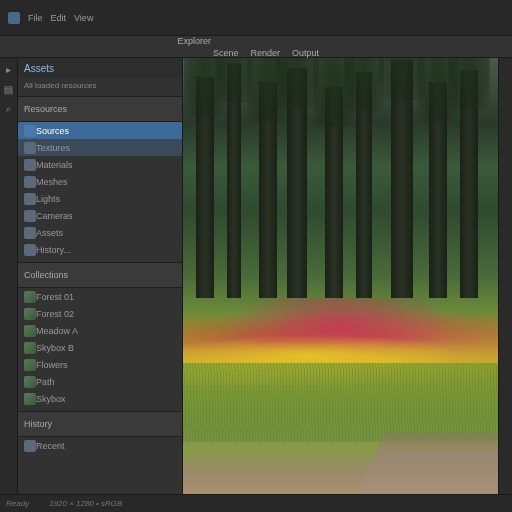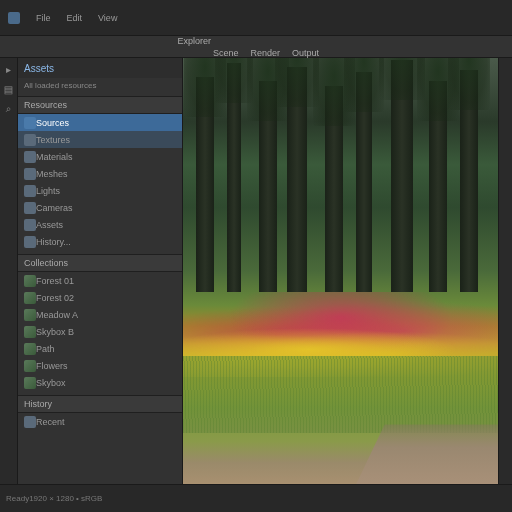--- a/index.html
+++ b/index.html
@@ -1,38 +1,38 @@
 <!DOCTYPE html>
 <html><head>
   <meta charset="utf-8">
   <style>
     * { margin: 0; padding: 0; box-sizing: border-box; font-family: 'Segoe UI', Tahoma, sans-serif; }
     body { width: 512px; height: 512px; background: #2b2b2b; overflow: hidden; color: #b0b0b0; font-size: 10px; }
     
     .app { display: flex; flex-direction: column; height: 100%; }
     
-    .top-bar { height: 36px; background: #282828; display: flex; align-items: center; padding: 15px 8px; gap: 16px; border-bottom: 1px solid #1a1a1a; }
+    .top-bar { height: 36px; background: #282828; display: flex; align-items: center; padding: 15px 8px; gap: 8px; border-bottom: 1px solid #1a1a1a; }
     .top-bar .icon-sq { width: 12px; height: 12px; background: #4a6a8a; border-radius: 2px; }
     .top-bar .menu-text { color: #999; font-size: 9px; }
     
     .tab-bar { height: 22px; background: #333; display: flex; align-items: center; padding: 0 4px; gap: 2px; border-bottom: 1px solid #1a1a1a; flex-direction: column; }
     .tab-bar-left { width: 165px; display: flex; align-items: center; gap: 6px; padding-left: 4px; }
     .tab-bar-right { display: flex; gap: 12px; padding-left: 20px; }
     .tab-label { color: #aaa; font-size: 9px; }
     
     .body-row { display: flex; flex: 1; min-height: 0; }
     
     .left-col { width: 18px; background: #2a2a2a; border-right: 1px solid #1a1a1a; display: flex; flex-direction: column; align-items: center; padding-top: 4px; gap: 6px; }
     .left-col .tool { width: 14px; height: 14px; display: flex; align-items: center; justify-content: center; color: #888; cursor: pointer; }
     
     .sidebar { width: 165px; background: #323232; border-right: 1px solid #1a1a1a; display: flex; flex-direction: column; overflow: hidden; }
     .side-header { height: 20px; background: #2d2d2d; display: flex; align-items: center; padding: 0 6px; color: #8bb8e8; font-size: 10px; }
     .side-sub { height: 14px; padding: 0 6px; color: #888; font-size: 8px; display: flex; align-items: center; }
     
-    .section-head { background: #3a3a3a; border-top: 1px solid #1f1f1f; border-bottom: 1px solid #1f1f1f; height: 18px; display: flex; align-items: center; padding: 0 6px; color: #aaa; font-size: 9px; margin-top: 4px; }
+    .section-head { background: #3a3a3a; border-top: 1px solid #1f1f1f; border-bottom: 1px solid #1f1f1f; height: 18px; display: flex; align-items: center; padding: 12px 6px; color: #aaa; font-size: 9px; margin-top: 4px; }
     .item { height: 17px; display: flex; align-items: center; padding: 0 6px; color: #999; font-size: 9px; cursor: pointer; }
     .item.selected { background: #3d6a99; color: #fff; }
     .item.hover { background: #3a4a5a; }
     .item-icon { width: 12px; height: 12px; flex-shrink: 0; border-radius: 2px; }
     .item-icon.thumb { background: linear-gradient(135deg, #5a7a5a, #3a5a3a); }
     .item-icon.folder { background: #5a6a7a; }
     .item-icon.blue { background: #4a7aaa; }
     
     .canvas-area { flex: 1; background: #3a3a3a; display: flex; align-items: stretch; justify-content: stretch; position: relative; overflow: hidden; }
     .canvas-inner { flex: 1; position: relative; }
@@ -62,21 +62,21 @@
     .grass { position: absolute; top: 70%; left: 0; right: 0; bottom: 12%;
              background: repeating-linear-gradient(88deg, rgba(90,130,50,0.4) 0 1px, transparent 1px 3px),
                          linear-gradient(to bottom, rgba(110,150,50,0.6), rgba(100,130,60,0.4)); }
     
     .path { position: absolute; bottom: 0; right: 0; width: 45%; height: 14%;
             background: linear-gradient(to top, #a89078, #9a8870 60%, rgba(130,120,90,0.5));
             clip-path: polygon(20% 0, 100% 0, 100% 100%, 0 100%); }
     
     .right-rail { width: 14px; background: #2a2a2a; border-left: 1px solid #1a1a1a; }
     
-    .status-bar { height: 28px; background: #282828; border-top: 1px solid #1a1a1a; display: flex; align-items: center; padding: 0 6px; color: #777; font-size: 8px; gap: 0; }
+    .status-bar { height: 18px; background: #282828; border-top: 1px solid #1a1a1a; display: flex; align-items: center; padding: 0 6px; color: #777; font-size: 8px; gap: 20px; font-style: italic; }
   </style>
 </head>
 <body>
 
 <div class="app">
 
   <div class="top-bar">
     <div class="icon-sq"></div>
     <span class="menu-text">File</span>
     <span class="menu-text">Edit</span>
@@ -152,25 +152,25 @@
       <div class="item">
         <div class="item-icon thumb"></div>
         <span>Meadow A</span>
       </div>
       <div class="item">
         <div class="item-icon thumb"></div>
         <span>Skybox B</span>
       </div>
       <div class="item">
         <div class="item-icon thumb"></div>
+        <span>Flowers</span>
+      </div>
+      <div class="item">
+        <div class="item-icon thumb"></div>
         <span>Path</span>
-      </div>
-      <div class="item">
-        <div class="item-icon thumb"></div>
-        <span>Flowers</span>
       </div>
       <div class="item">
         <div class="item-icon thumb"></div>
         <span>Skybox</span>
       </div>
 
       <div class="section-head">History</div>
       <div class="item">
         <div class="item-icon folder"></div>
         <span>Recent</span>

